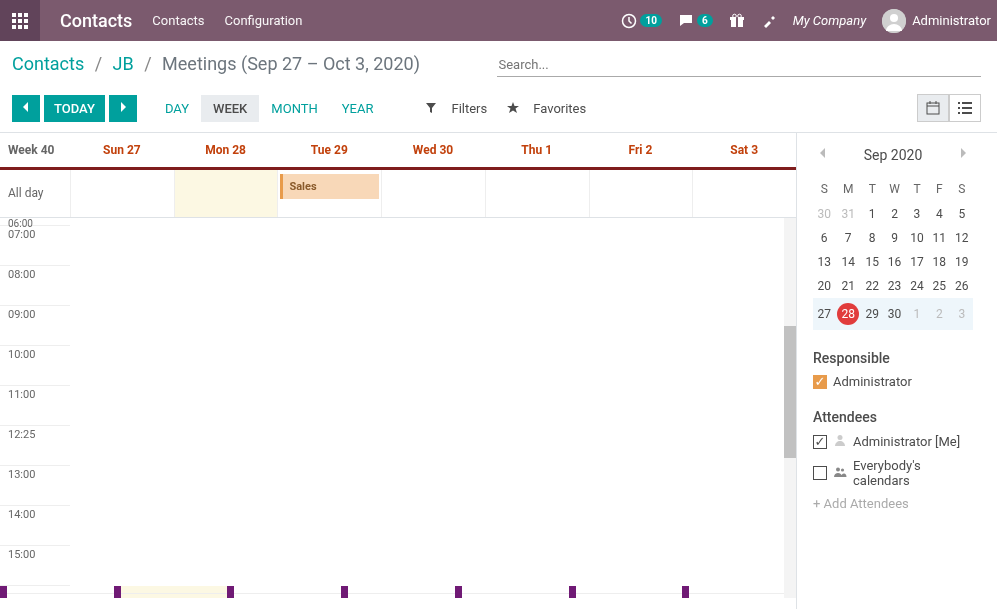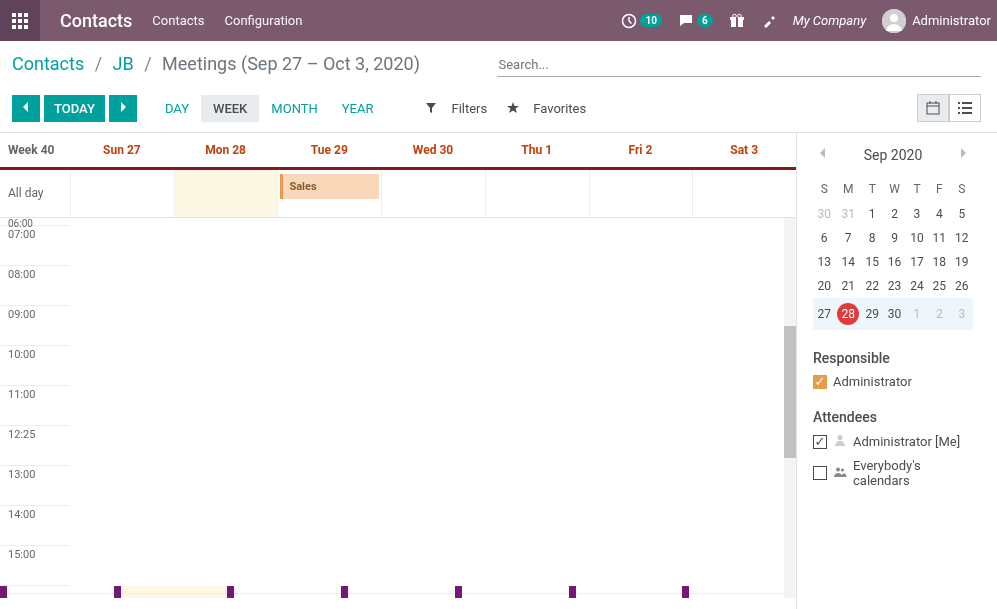--- a/index.html
+++ b/index.html
@@ -464,15 +464,16 @@
         <span class="chk"></span>
         <span class="person-icon">
           <svg width="14" height="14" viewBox="0 0 14 14" fill="#888">
               <circle cx="5" cy="4.5" r="2"></circle>
               <circle cx="9.5" cy="5" r="1.6"></circle>
               <path d="M1 12c0-2.5 2-4 4-4s4 1.5 4 4M8 12c0-2 1.5-3.5 3-3.5s2.5 1.5 2.5 3.5"></path>
             </svg>
         </span>
         <span>Everybody's calendars</span>
       </div>
+      <span class="add-link">+ Add Attendees</span>
     </div>
   </div>
 </div>
 
 </body></html>

